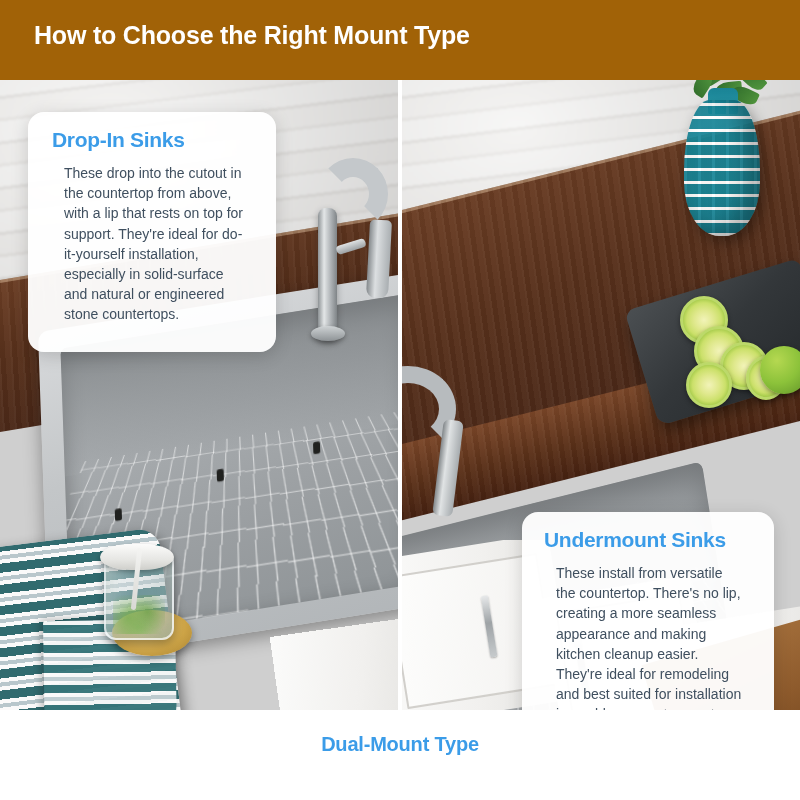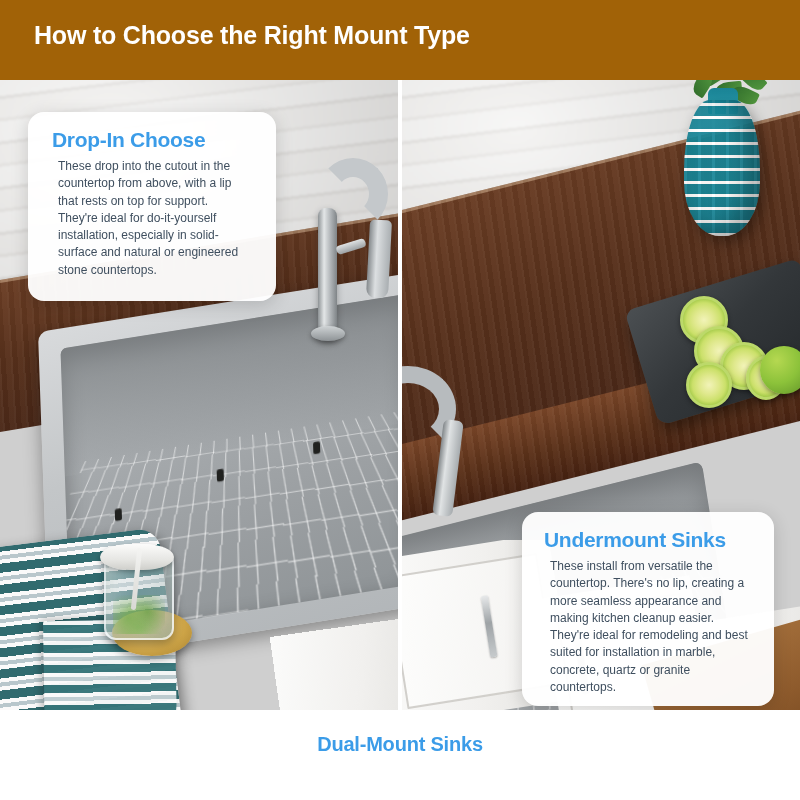--- a/index.html
+++ b/index.html
@@ -483,23 +483,23 @@
   .callout-title {
     color: #3b9ce8;
     font-size: 21px;
     font-weight: bold;
     letter-spacing: -0.3px;
     margin: 0 0 7px 0;
     line-height: 1.1;
   }
   .callout-body {
     color: #3f4f5f;
-    font-size: 12px;
+    font-size: 14px;
     line-height: 1.44;
-    margin: 6px;
+    margin: 12px;
   }
 
   
   .footer {
     position: absolute;
     left: 0; top: 710px;
     width: 800px; height: 90px;
     background: #ffffff;
     text-align: center;
     z-index: 40;
@@ -632,26 +632,26 @@
           <div class="cab-handle" style="left:48px; top:40px; width:6px; height:52px;"></div>
         </div>
       </div>
       <div class="r-counter-strip"></div>
     </div>
 
     <div class="panel-divider"></div>
   </div>
 
   <div class="callout callout-dropin">
-    <div class="callout-title">Drop-In Choose</div>
+    <div class="callout-title">Drop-In Sinks</div>
     <div class="callout-body">These drop into the cutout in the countertop from above, with a lip that rests on top for support. They're ideal for do-it-yourself installation, especially in solid-surface and natural or engineered stone countertops.</div>
   </div>
 
   <div class="callout callout-undermount">
     <div class="callout-title">Undermount Sinks</div>
     <div class="callout-body">These install from versatile the countertop. There's no lip, creating a more seamless appearance and making kitchen cleanup easier. They're ideal for remodeling and best suited for installation in marble, concrete, quartz or granite countertops.</div>
   </div>
 
   <div class="footer">
-    <div class="footer-title">Dual-Mount Sinks</div>
+    <div class="footer-title">Dual-Mount Type</div>
   </div>
 
 </div>
 
 </body></html>

